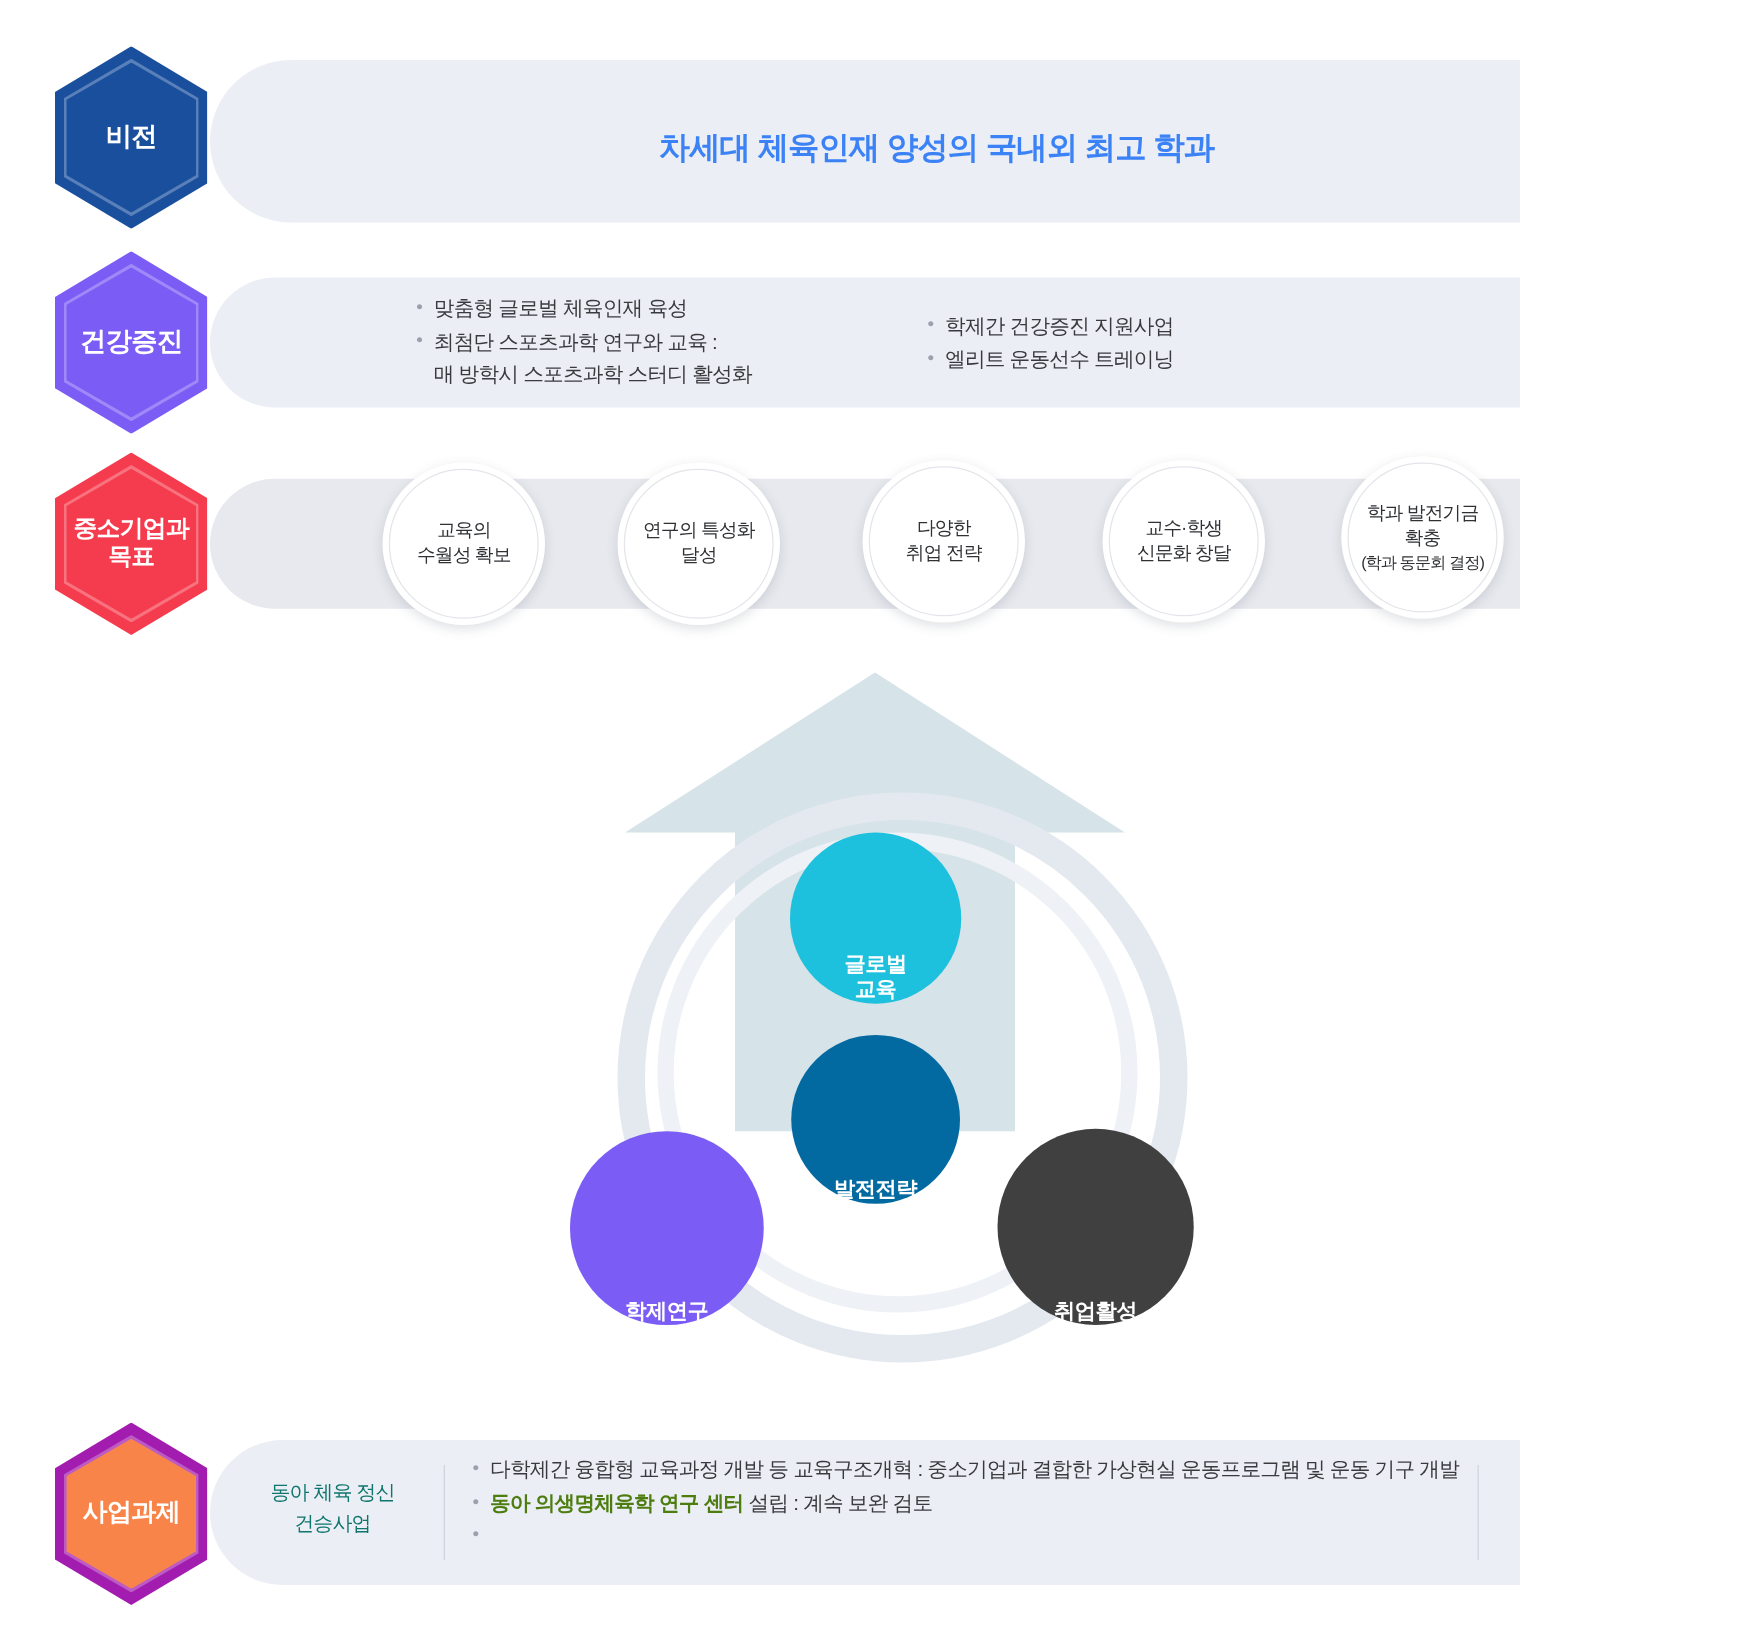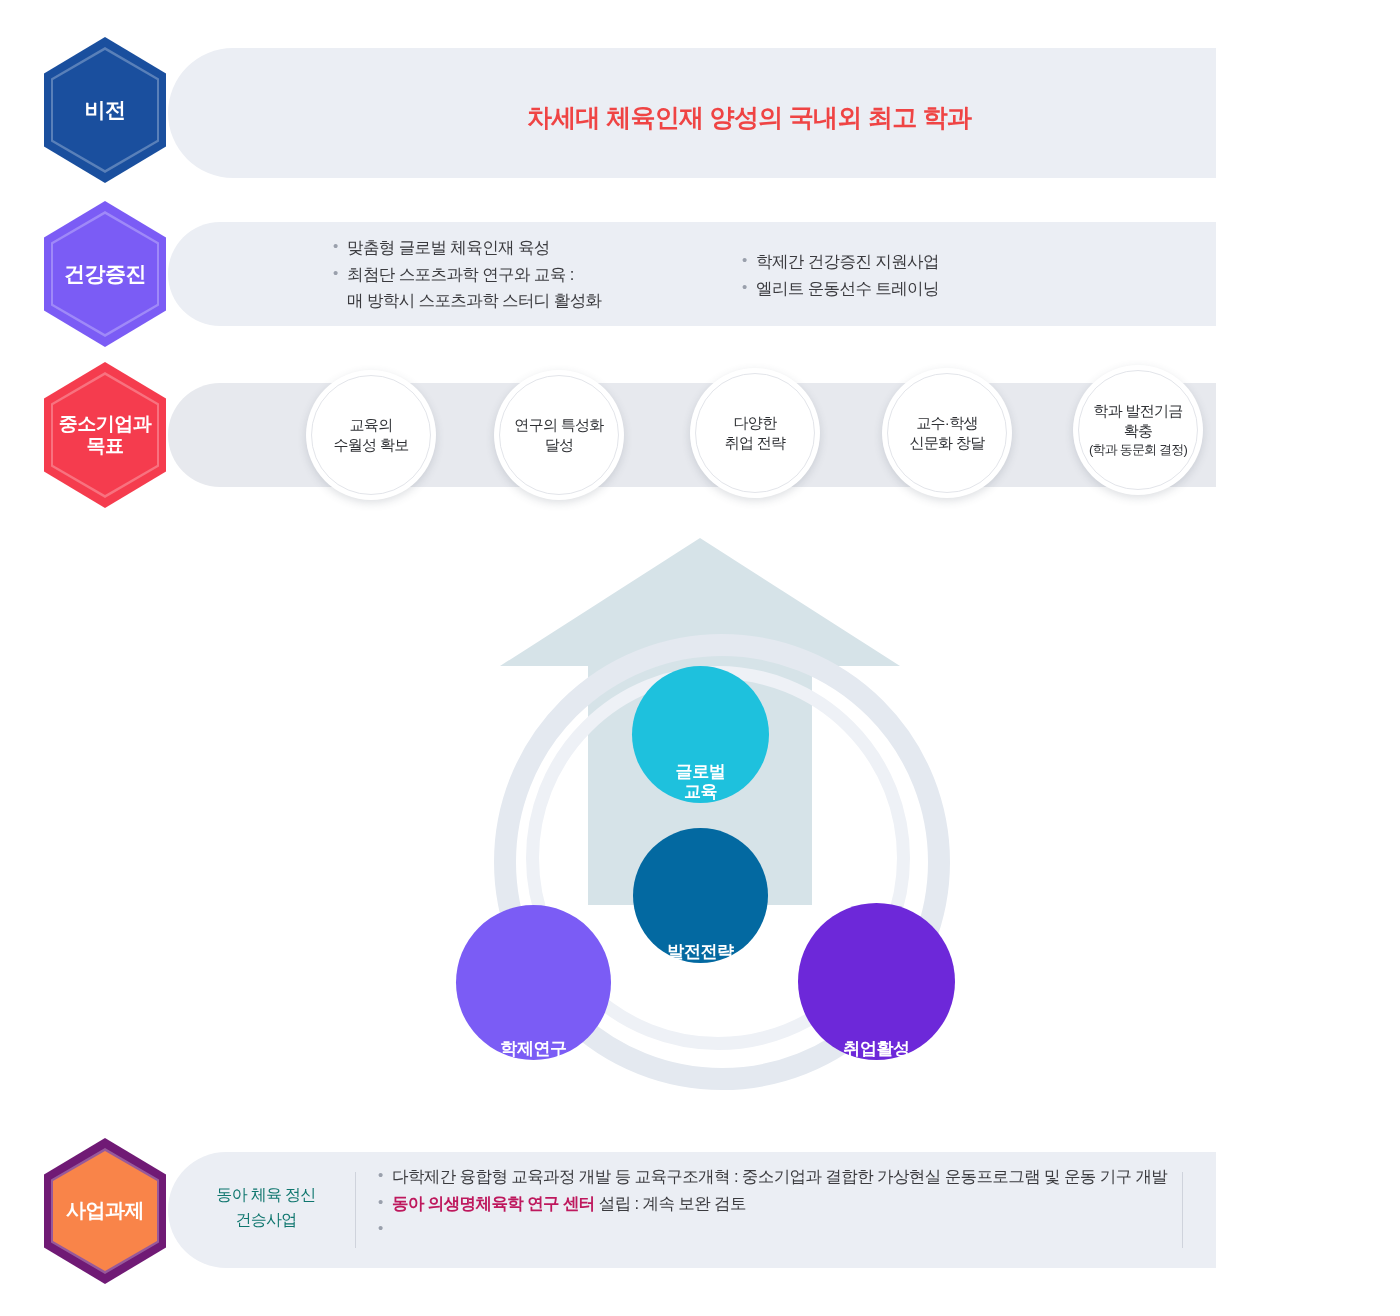--- a/index.html
+++ b/index.html
@@ -54,21 +54,21 @@
   .hex .hex-label {
     position: relative;
     z-index: 3;
   }
 
   
   .vision-title {
     position: absolute;
     font-size: 25px;
     font-weight: bold;
-    color: #ef4444;
+    color: #3b82f6;
     letter-spacing: -0.7px;
     white-space: nowrap;
   }
 
   
   .bullet-list {
     position: absolute;
   }
   .bullet-row {
     display: flex;
@@ -180,21 +180,21 @@
     line-height: 1.55;
     white-space: nowrap;
   }
   .v-divider {
     position: absolute;
     width: 1px;
     background: #cfd3dc;
   }
   .bold-blue {
     font-weight: bold;
-    color: #be185d;
+    color: #4d7c0f;
   }
 </style>
 </head>
 <body>
 
 <div id="canvas">
 
   <div class="row-bar" style="left:168px; top:48px; width:1194px; height:130px;"></div>
 
   <div class="hex" style="left:44px; top:37px; width:122px; height:146px; background:#1a4f9e; font-size:21px;">
@@ -301,27 +301,27 @@
     <span>
       <span>글로벌</span><br>
       <span>교육</span>
     </span>
   </div>
 
   <div class="strat-circle" style="left:456px; top:905px; width:155px; height:155px; background:#7b5cf5; font-size:17px;">
     <span>학제연구</span>
   </div>
 
-  <div class="strat-circle" style="left:798px; top:903px; width:157px; height:157px; background:#6d28d9; font-size:17px;">
+  <div class="strat-circle" style="left:798px; top:903px; width:157px; height:157px; background:#404040; font-size:17px;">
     <span>취업활성</span>
   </div>
 
   <div class="row-bar" style="left:168px; top:1152px; width:1194px; height:116px;"></div>
 
-  <div class="hex" style="left:44px; top:1138px; width:122px; height:146px; background:#701a75; font-size:20px;">
+  <div class="hex" style="left:44px; top:1138px; width:122px; height:146px; background:#a21caf; font-size:20px;">
     <div class="hex-inner-border"></div>
     <div class="hex-inner-fill" style="background:#f98449;"></div>
     <div class="hex-label">사업과제</div>
   </div>
 
   <div class="bottom-left-label" style="left:206px; top:1183px; width:120px;">
     <div>동아 체육 정신</div>
     <div>건승사업</div>
   </div>
 

